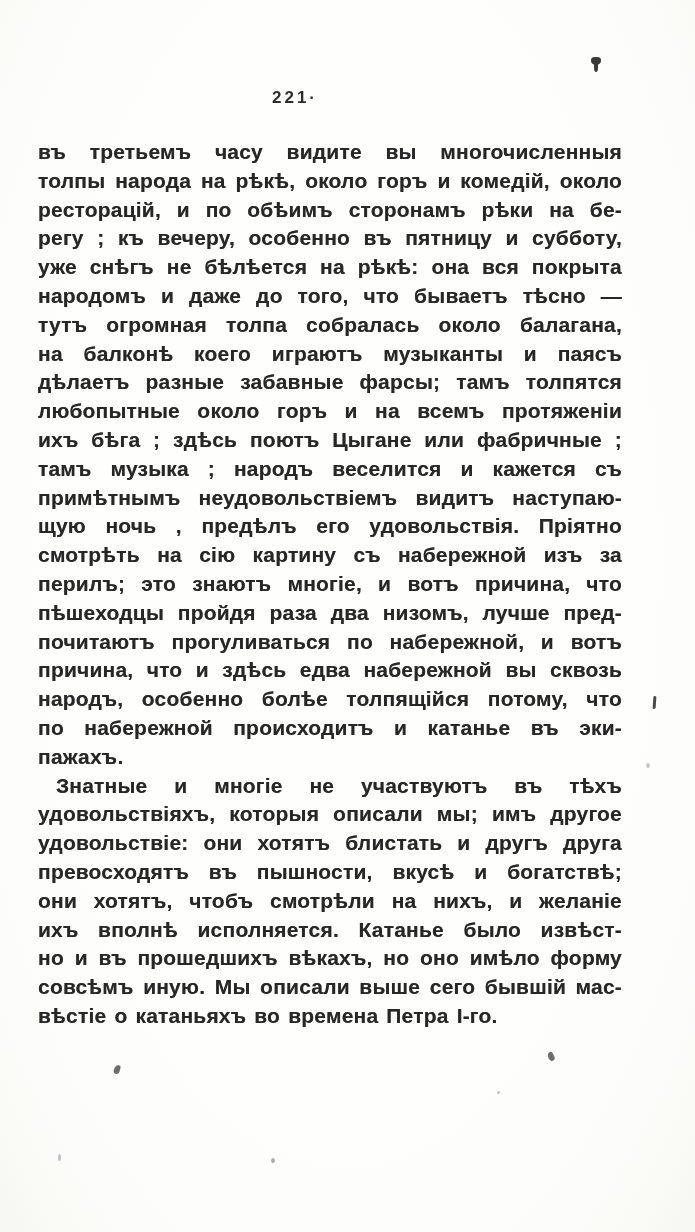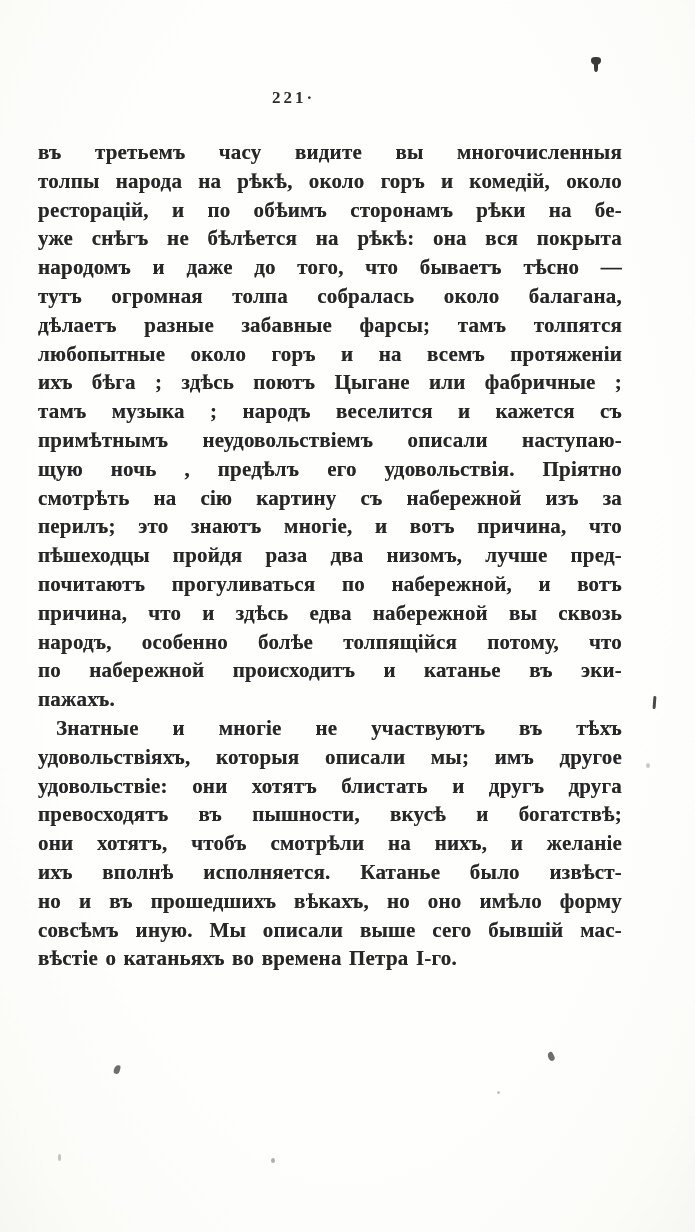--- a/index.html
+++ b/index.html
@@ -7,21 +7,21 @@
     padding: 0;
     background: #ffffff;
   }
   .page {
     position: relative;
     width: 695px;
     height: 1232px;
     background:
       radial-gradient(ellipse at 50% 45%, #fefefd 60%, #fbfbf8 88%, #f6f6f2 100%);
     overflow: hidden;
-    font-family: Liberation Serif, serif;
+    font-family: Liberation Sans, sans-serif;
     color: #262626;
   }
   .page-number {
     position: absolute;
     left: 272px;
     top: 88px;
     font-size: 17px;
     font-weight: bold;
     letter-spacing: 3px;
     color: #2c2c2c;
@@ -83,28 +83,30 @@
 <body>
 
 <div class="page">
 
   <div class="page-number">221·</div>
 
   <div class="text-block">
       <div class="text-line">въ третьемъ часу видите вы многочисленныя</div>
       <div class="text-line">толпы народа на рѣкѣ, около горъ и комедій, около</div>
       <div class="text-line">ресторацій, и по обѣимъ сторонамъ рѣки на бе-</div>
+      <div class="text-line">регу ; къ вечеру, особенно въ пятницу и субботу,</div>
       <div class="text-line">уже снѣгъ не бѣлѣется на рѣкѣ: она вся покрыта</div>
       <div class="text-line">народомъ и даже до того, что бываетъ тѣсно —</div>
       <div class="text-line">тутъ огромная толпа собралась около балагана,</div>
+      <div class="text-line">на балконѣ коего играютъ музыканты и паясъ</div>
       <div class="text-line">дѣлаетъ разные забавные фарсы; тамъ толпятся</div>
       <div class="text-line">любопытные около горъ и на всемъ протяженіи</div>
       <div class="text-line">ихъ бѣга ; здѣсь поютъ Цыгане или фабричные ;</div>
       <div class="text-line">тамъ музыка ; народъ веселится и кажется съ</div>
-      <div class="text-line">примѣтнымъ неудовольствіемъ описали наступаю-</div>
+      <div class="text-line">примѣтнымъ неудовольствіемъ видитъ наступаю-</div>
       <div class="text-line">щую ночь , предѣлъ его удовольствія. Пріятно</div>
       <div class="text-line">смотрѣть на сію картину съ набережной изъ за</div>
       <div class="text-line">перилъ; это знаютъ многіе, и вотъ причина, что</div>
       <div class="text-line">пѣшеходцы пройдя раза два низомъ, лучше пред-</div>
       <div class="text-line">почитаютъ прогуливаться по набережной, и вотъ</div>
       <div class="text-line">причина, что и здѣсь едва набережной вы сквозь</div>
       <div class="text-line">народъ, особенно болѣе толпящійся потому, что</div>
       <div class="text-line">по набережной происходитъ и катанье въ эки-</div>
       <div class="text-line last">пажахъ.</div>
       <div class="text-line indent">Знатные и многіе не участвуютъ въ тѣхъ</div>

